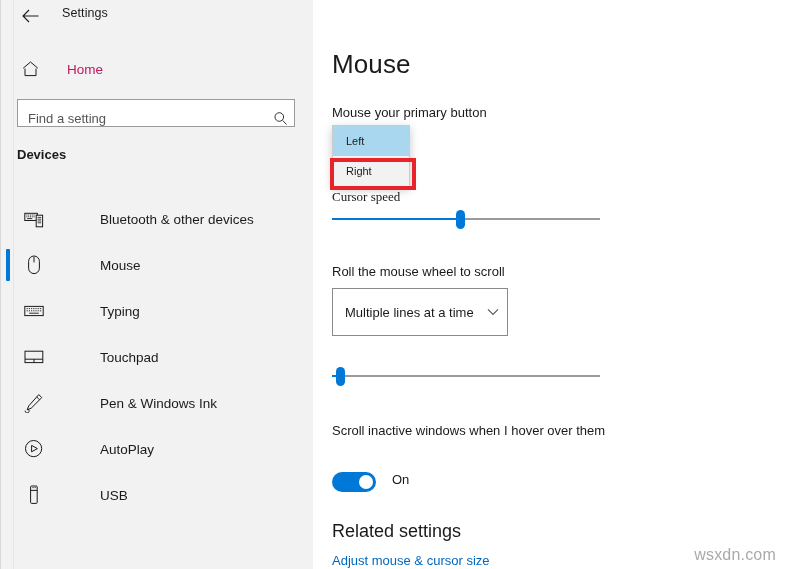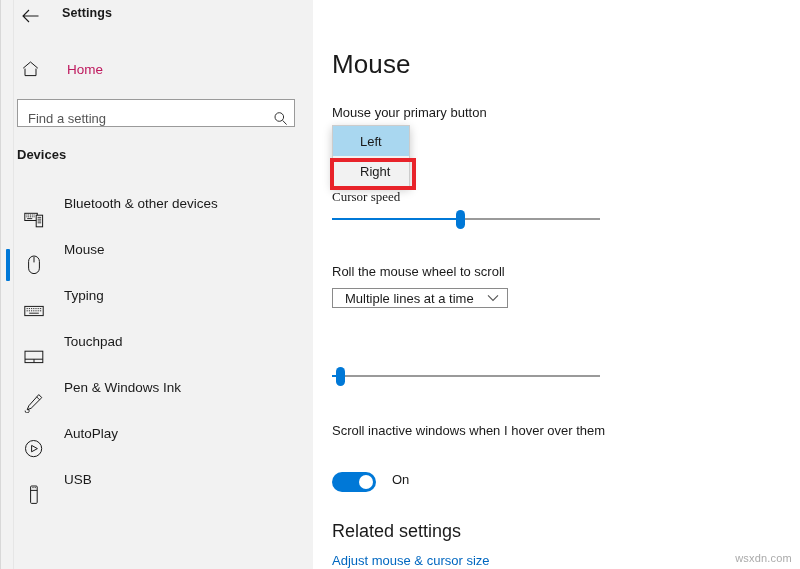--- a/index.html
+++ b/index.html
@@ -38,21 +38,21 @@
   .sidebar {
     position: absolute;
     left: 1px; top: 0;
     width: 312px; height: 569px;
     background: #f2f2f2;
   }
 
   .titlebar {
     position: absolute;
     left: 0; top: 0;
-    width: 312px; height: 32px; font-weight: bold;
+    width: 312px; height: 32px;
   }
 
   .back-btn {
     position: absolute;
     left: 14px; top: 2px;
     width: 30px; height: 28px;
     display: flex; align-items: center; justify-content: center;
     color: #1a1a1a;
     cursor: pointer;
   }
@@ -121,21 +121,23 @@
   
   .nav {
     position: absolute;
     left: 0; top: 196px;
     width: 312px;
   }
   .nav-item {
     position: relative;
     height: 46px;
     display: flex;
-    cursor: pointer;
+    align-items: center;
+    cursor: pointer;
+    gap: 36px;
   }
   .nav-item .sel-bar {
     position: absolute;
     left: 5px; top: 7px;
     width: 4px; height: 32px;
     background: transparent;
     border-radius: 1px;
   }
   .nav-item.selected .sel-bar { background: #0078d7; }
   .nav-icon {
@@ -205,22 +207,22 @@
     width: 78px;
     background: #f2f2f2;
     border: 1px solid #cccccc;
     box-shadow: 0 3px 9px rgba(0,0,0,0.22);
     z-index: 20;
   }
   .dd-option {
     height: 30px;
     display: flex;
     align-items: center;
-    padding-left: 27px;
-    font-size: 13px;
+    padding-left: 13px;
+    font-size: 11px;
     color: #1a1a1a;
     cursor: pointer;
     background: #f2f2f2;
   }
   .dd-option.highlighted { background: #a9d7f0; }
 
   
   .red-box {
     position: absolute;
     left: 17px; top: 158px;
@@ -256,21 +258,21 @@
     cursor: pointer;
   }
 
   .slider-cursor { left: 19px; top: 209px; width: 268px; }
   .slider-lines  { left: 19px; top: 366px; width: 268px; }
 
   
   .combo {
     position: absolute;
     left: 19px; top: 288px;
-    width: 176px; height: 20px;
+    width: 176px; height: 48px;
     background: #ffffff;
     border: 1px solid #8a8a8a;
     display: flex;
     align-items: center;
     cursor: pointer;
   }
   .combo-text {
     flex: 1;
     padding-left: 12px;
     font-size: 13px;
@@ -321,22 +323,22 @@
     left: 19px; top: 553px;
     font-size: 13px;
     color: #0067c0;
     text-decoration: none;
     cursor: pointer;
   }
 
   
   .watermark {
     position: absolute;
-    right: 8px; bottom: 5px;
-    font-size: 11px;
+    right: 24px; bottom: 5px;
+    font-size: 16px;
     color: #aaaaaa;
     letter-spacing: 0.2px;
   }
 </style>
 </head>
 <body>
 
 <div id="app">
 
   <div class="win-left-border"></div>

